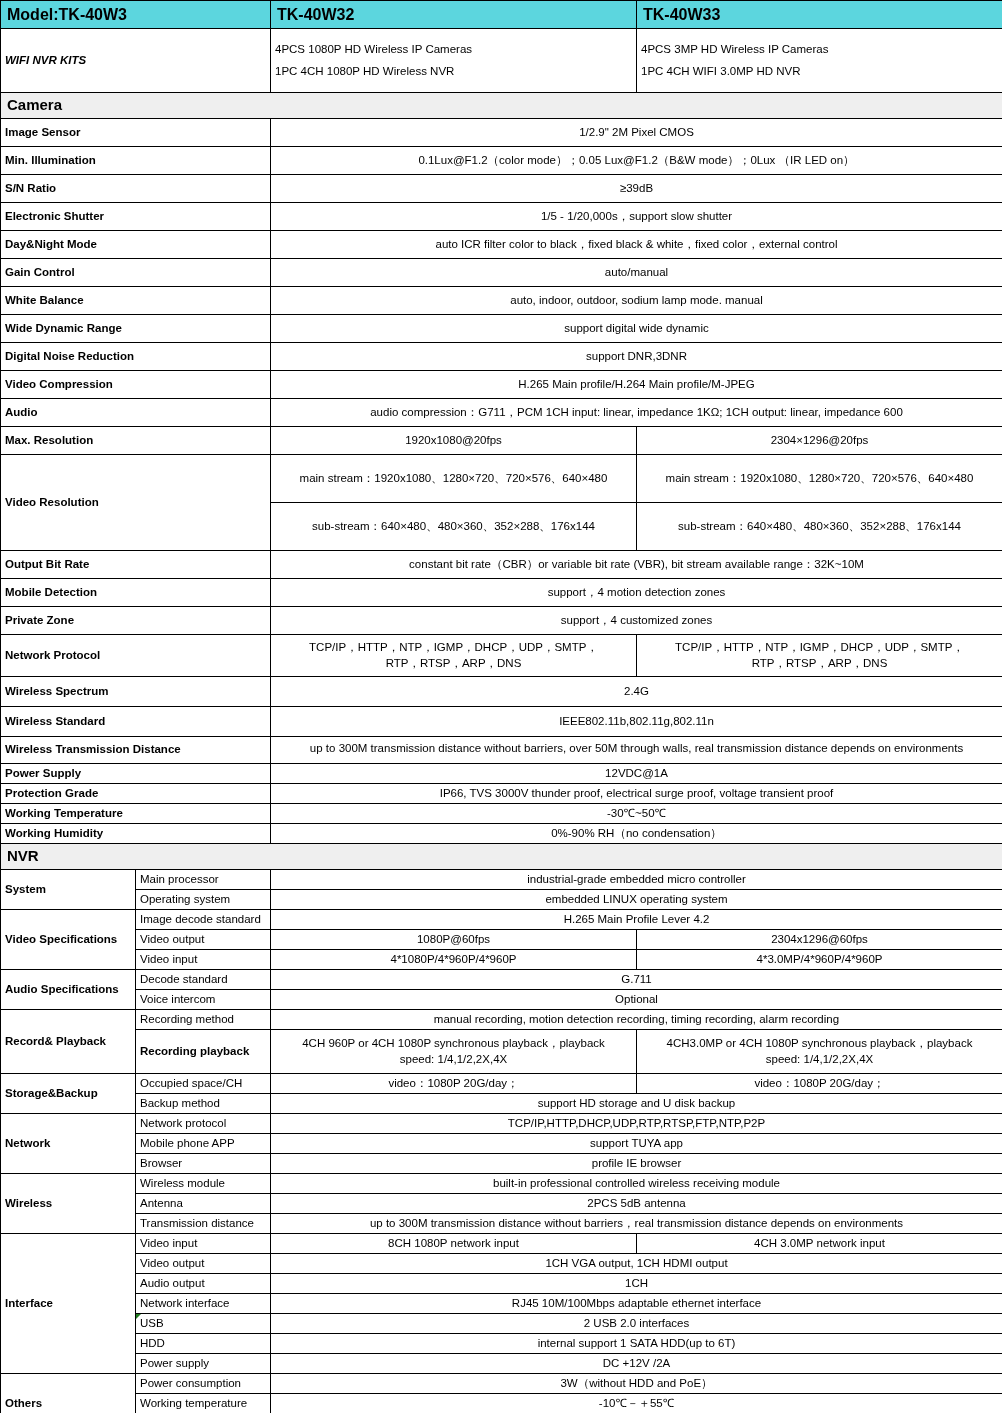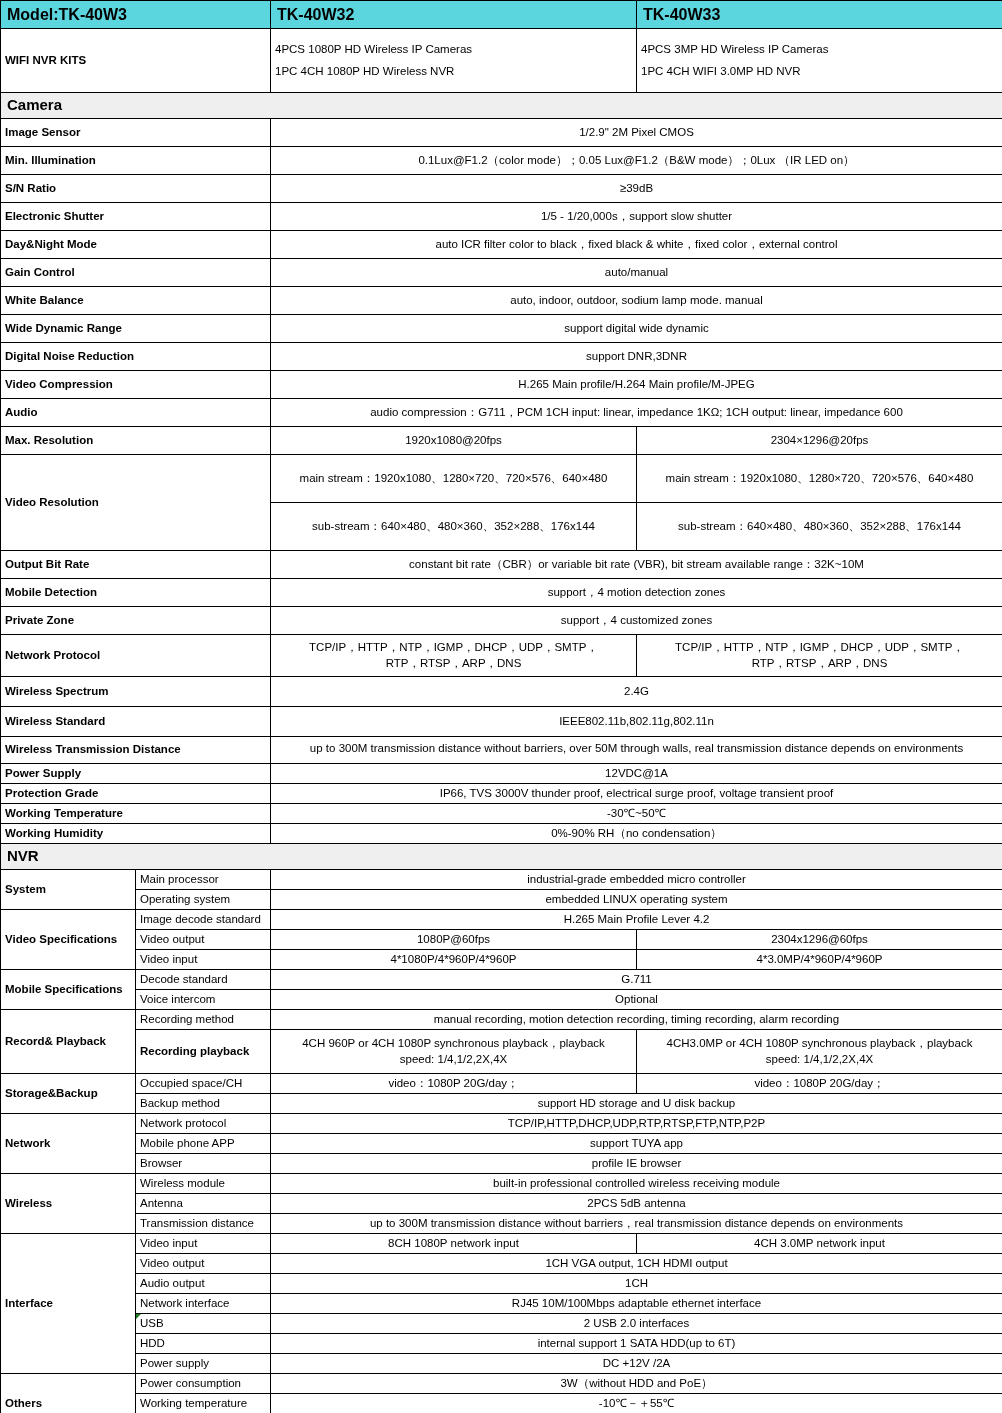--- a/index.html
+++ b/index.html
@@ -98,21 +98,21 @@
     <col style="width:366px">
     <col style="width:366px">
   </colgroup>
   <tbody id="tbody-root">
       <tr class="model-head">
         <td colspan="2">Model:TK-40W3</td>
         <td>TK-40W32</td>
         <td>TK-40W33</td>
       </tr>
       <tr>
-        <td colspan="2" class="lbl" style="height:64px;">WIFI NVR KITS</td>
+        <td colspan="2" class="lbl" style="height:64px;font-style:italic;">WIFI NVR KITS</td>
         <td class="val val-left">
           <div style="padding:3px 0;">4PCS 1080P HD Wireless IP Cameras</div>
           <div style="padding:3px 0;">1PC 4CH 1080P HD Wireless NVR</div>
         </td>
         <td class="val val-left">
           <div style="padding:3px 0;">4PCS 3MP HD Wireless IP Cameras</div>
           <div style="padding:3px 0;">1PC 4CH WIFI 3.0MP HD NVR</div>
         </td>
       </tr>
       <tr class="section">
@@ -250,21 +250,21 @@
         <td class="sublbl" style="height:20px;">Video output</td>
         <td class="val">1080P@60fps</td>
         <td class="val">2304x1296@60fps</td>
       </tr>
       <tr>
         <td class="sublbl" style="height:20px;">Video input</td>
         <td class="val">4*1080P/4*960P/4*960P</td>
         <td class="val">4*3.0MP/4*960P/4*960P</td>
       </tr>
       <tr>
-        <td rowspan="2" class="lbl-nvr">Mobile Specifications</td>
+        <td rowspan="2" class="lbl-nvr">Audio Specifications</td>
         <td class="sublbl" style="height:20px;">Decode standard</td>
         <td colspan="2" class="val">G.711</td>
       </tr>
       <tr>
         <td class="sublbl" style="height:20px;">Voice intercom</td>
         <td colspan="2" class="val">Optional</td>
       </tr>
       <tr>
         <td rowspan="2" class="lbl-nvr">Record&amp; Playback</td>
         <td class="sublbl" style="height:20px;">Recording method</td>

